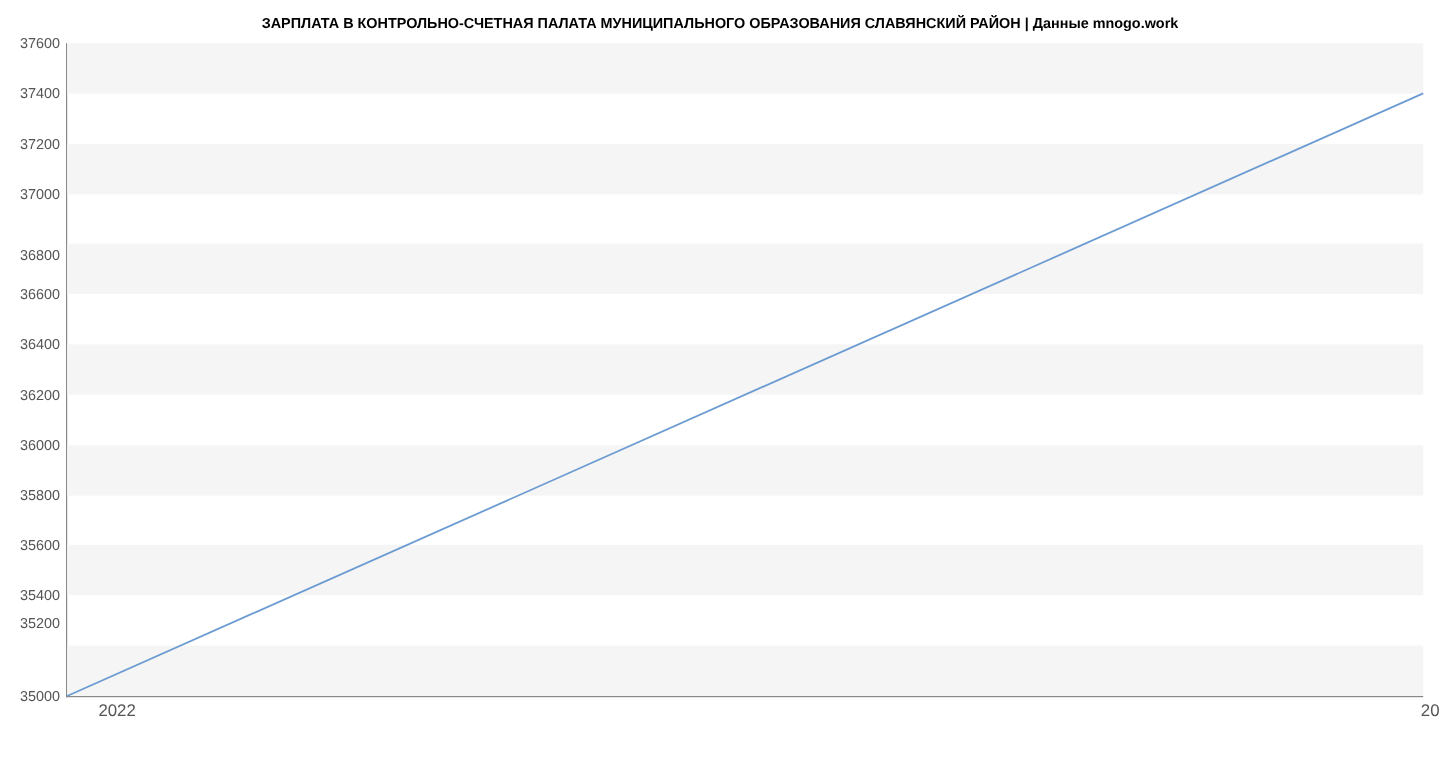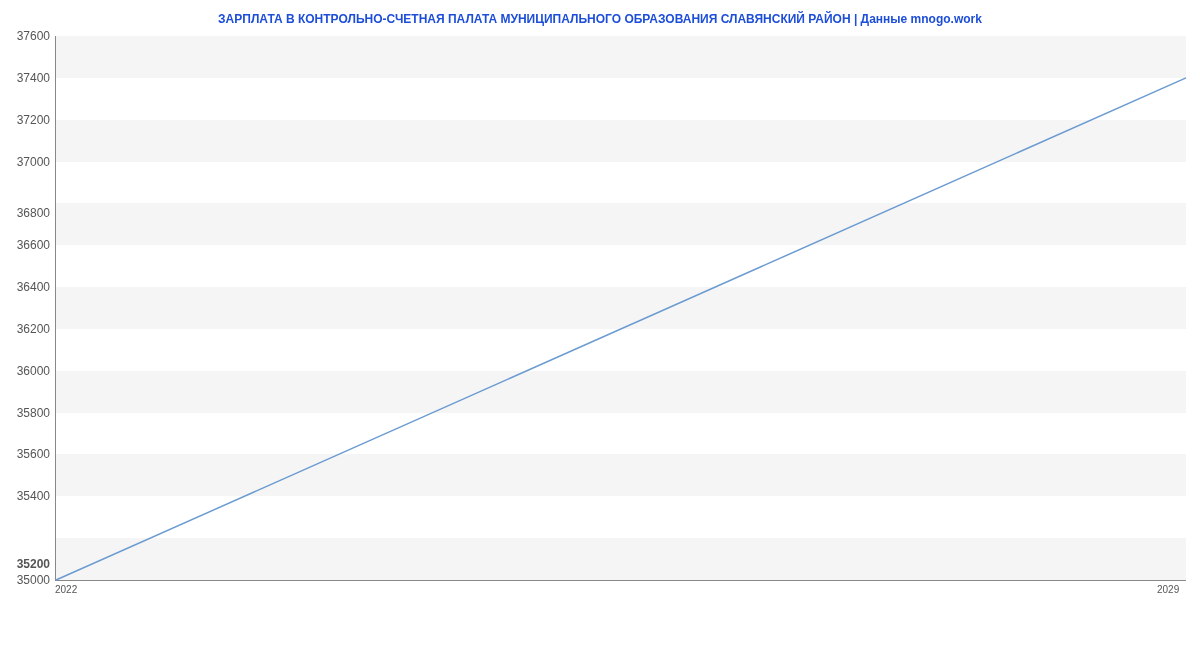--- a/index.html
+++ b/index.html
@@ -8,21 +8,21 @@
     font-family: Arial, Helvetica, sans-serif;
     background: #fff;
     width: 1200px;
     height: 650px;
     position: relative;
   }
   .chart-title {
     text-align: center;
     font-size: 12px;
     font-weight: bold;
-    color: #1d4ed8;
+    color: #000000;
     padding-top: 12px;
   }
   .plot-area {
     position: absolute;
     left: 55px;
     top: 36px;
     width: 1130px;
     height: 544px;
     border-left: 1px solid #888;
     border-bottom: 1px solid #888;
@@ -38,22 +38,23 @@
     right: 1150px;
     width: 45px;
     text-align: right;
     font-size: 12px;
     color: #555;
     transform: translateY(-50%);
   }
   .xtick {
     position: absolute;
     top: 584px;
-    font-size: 10px;
+    font-size: 14px;
     color: #555;
+    margin-left: 27px;
   }
   svg.line-layer {
     position: absolute;
     left: 0;
     top: 0;
     width: 100%;
     height: 100%;
     overflow: visible;
   }
 </style>
@@ -69,21 +70,21 @@
     <div class="band" style="top: 251.077px; height: 41.8462px;"></div>
     <div class="band" style="top: 334.769px; height: 41.8462px;"></div>
     <div class="band" style="top: 418.462px; height: 41.8462px;"></div>
     <div class="band" style="top: 502.154px; height: 41.8462px;"></div>
   <svg class="line-layer" viewBox="0 0 1130 544" preserveAspectRatio="none">
     <polyline id="series-line" fill="none" stroke="#6b9bd1" stroke-width="1.5" points="0,544 1130,41.84615384615381"></polyline>
   </svg>
 </div>
 
 <div class="ytick" style="top: 580px; text-align: right;">35000</div>
-<div class="ytick" style="top: 564px; font-weight: bold;">35200</div>
+<div class="ytick" style="top: 519px;">35200</div>
 <div class="ytick" style="top: 496.308px;">35400</div>
 <div class="ytick" style="top: 454.462px; text-align: right;">35600</div>
 <div class="ytick" style="top: 412.615px;">35800</div>
 <div class="ytick" style="top: 370.769px;">36000</div>
 <div class="ytick" style="top: 328.923px;">36200</div>
 <div class="ytick" style="top: 287.077px;">36400</div>
 <div class="ytick" style="top: 245.231px;">36600</div>
 <div class="ytick" style="top: 213px;">36800</div>
 <div class="ytick" style="top: 161.538px;">37000</div>
 <div class="ytick" style="top: 119.692px; text-align: right;">37200</div>

